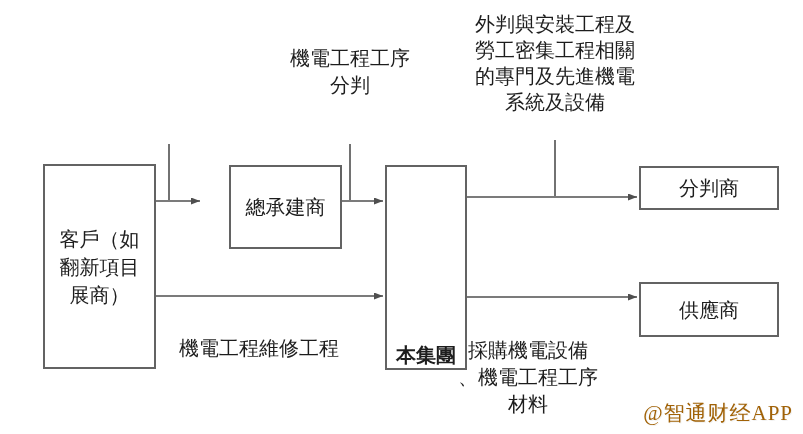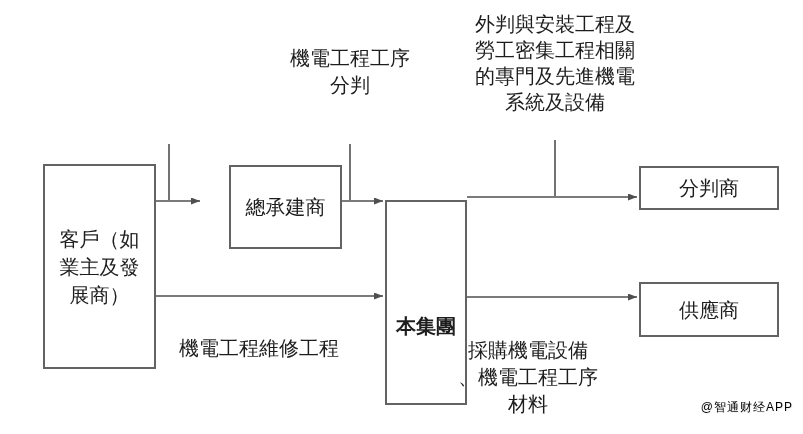--- a/index.html
+++ b/index.html
@@ -25,43 +25,42 @@
     background: #ffffff;
     display: flex;
     flex-direction: column;
     align-items: center;
     justify-content: center;
     text-align: center;
     font-size: 20px;
     line-height: 28px;
   }
   .box.top-align {
-    justify-content: center;
+    justify-content: flex-end;
     padding-top: 46px;
     line-height: 26px;
-    margin-top: 35px;
   }
   .bold { font-weight: bold; }
   .note {
     position: absolute;
     transform: translateX(-50%);
     text-align: center;
     font-size: 20px;
     line-height: 27px;
     white-space: nowrap;
   }
   .note.tight { line-height: 26px; }
   .watermark {
     position: absolute;
     right: 10px;
     top: 399px;
-    font-size: 12px;
-    color: #000000;
+    font-size: 21px;
+    color: #a16207;
     text-shadow: 1px 1px 0 #f2f2f2;
-    font-family: Liberation Sans, sans-serif;
+    font-family: Liberation Serif, serif;
     letter-spacing: 1px;
   }
 </style>
 </head>
 <body>
 
 <div class="canvas">
 
   <svg class="connectors" width="803" height="434" viewBox="0 0 803 434" aria-hidden="true">
     <defs>
@@ -80,21 +79,21 @@
 
     <line x1="467" y1="297" x2="637" y2="297" marker-end="url(#arrow)"></line>
 
     <line x1="169" y1="144" x2="169" y2="200"></line>
     <line x1="350" y1="144" x2="350" y2="200"></line>
     <line x1="555" y1="140" x2="555" y2="196"></line>
   </svg>
 
   <div class="box" style="left:24px; top:164px; width:113px; height:205px;margin-left:19px;">
     <div>客戶（如</div>
-    <div>業主及發</div>
+    <div>翻新項目</div>
     <div>展商）</div>
   </div>
 
   <div class="box" style="left:202px; top:165px; width:113px; height:84px;margin-left:27px;">
     <div>總承建商</div>
   </div>
 
   <div class="box top-align" style="left:385px; top:165px; width:82px; height:205px;">
     <div class="bold">本集團</div>
   </div>

